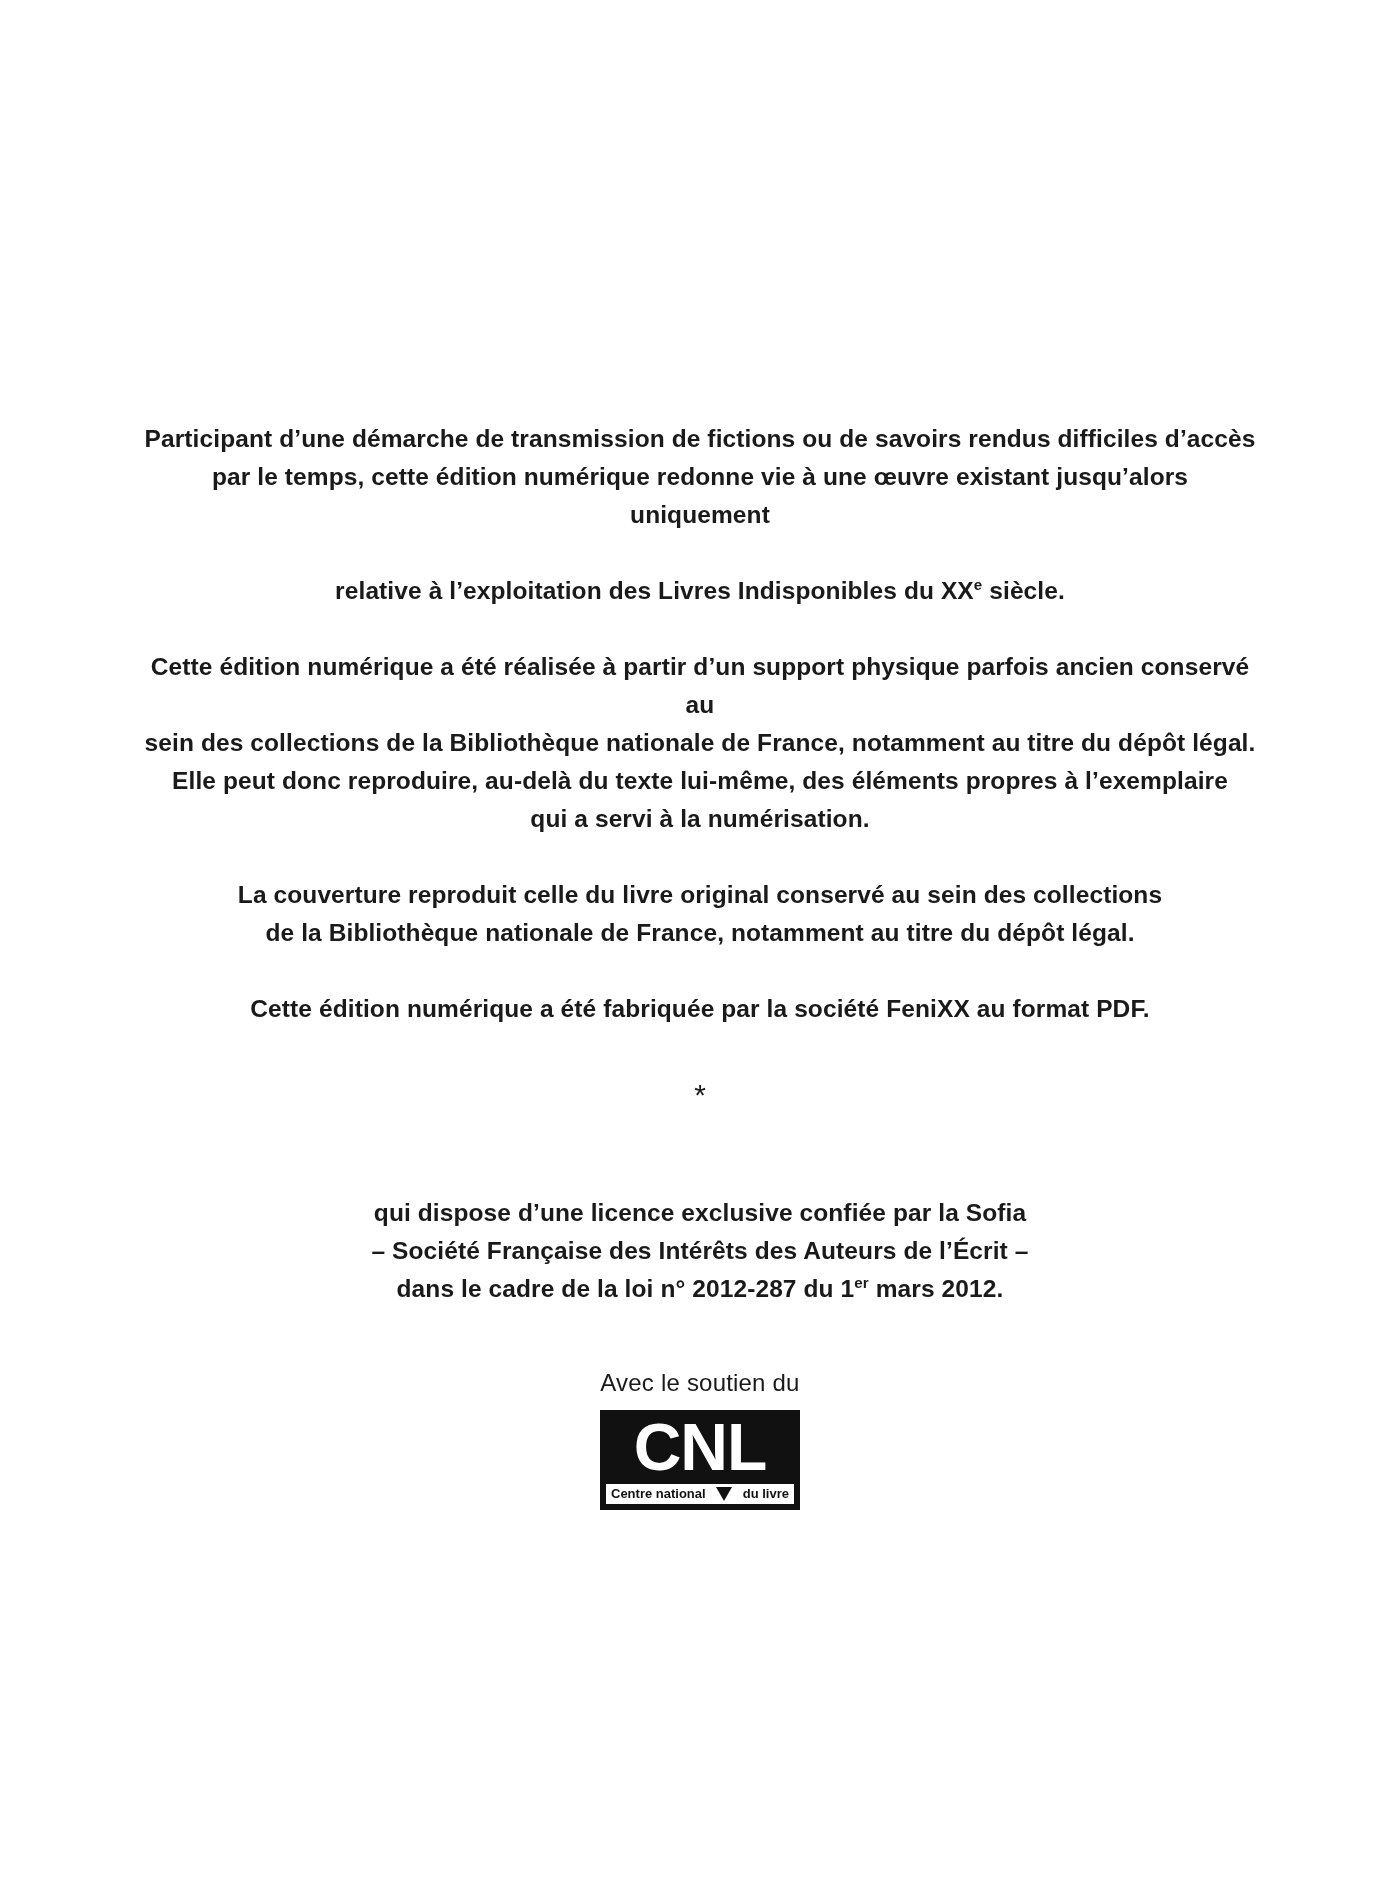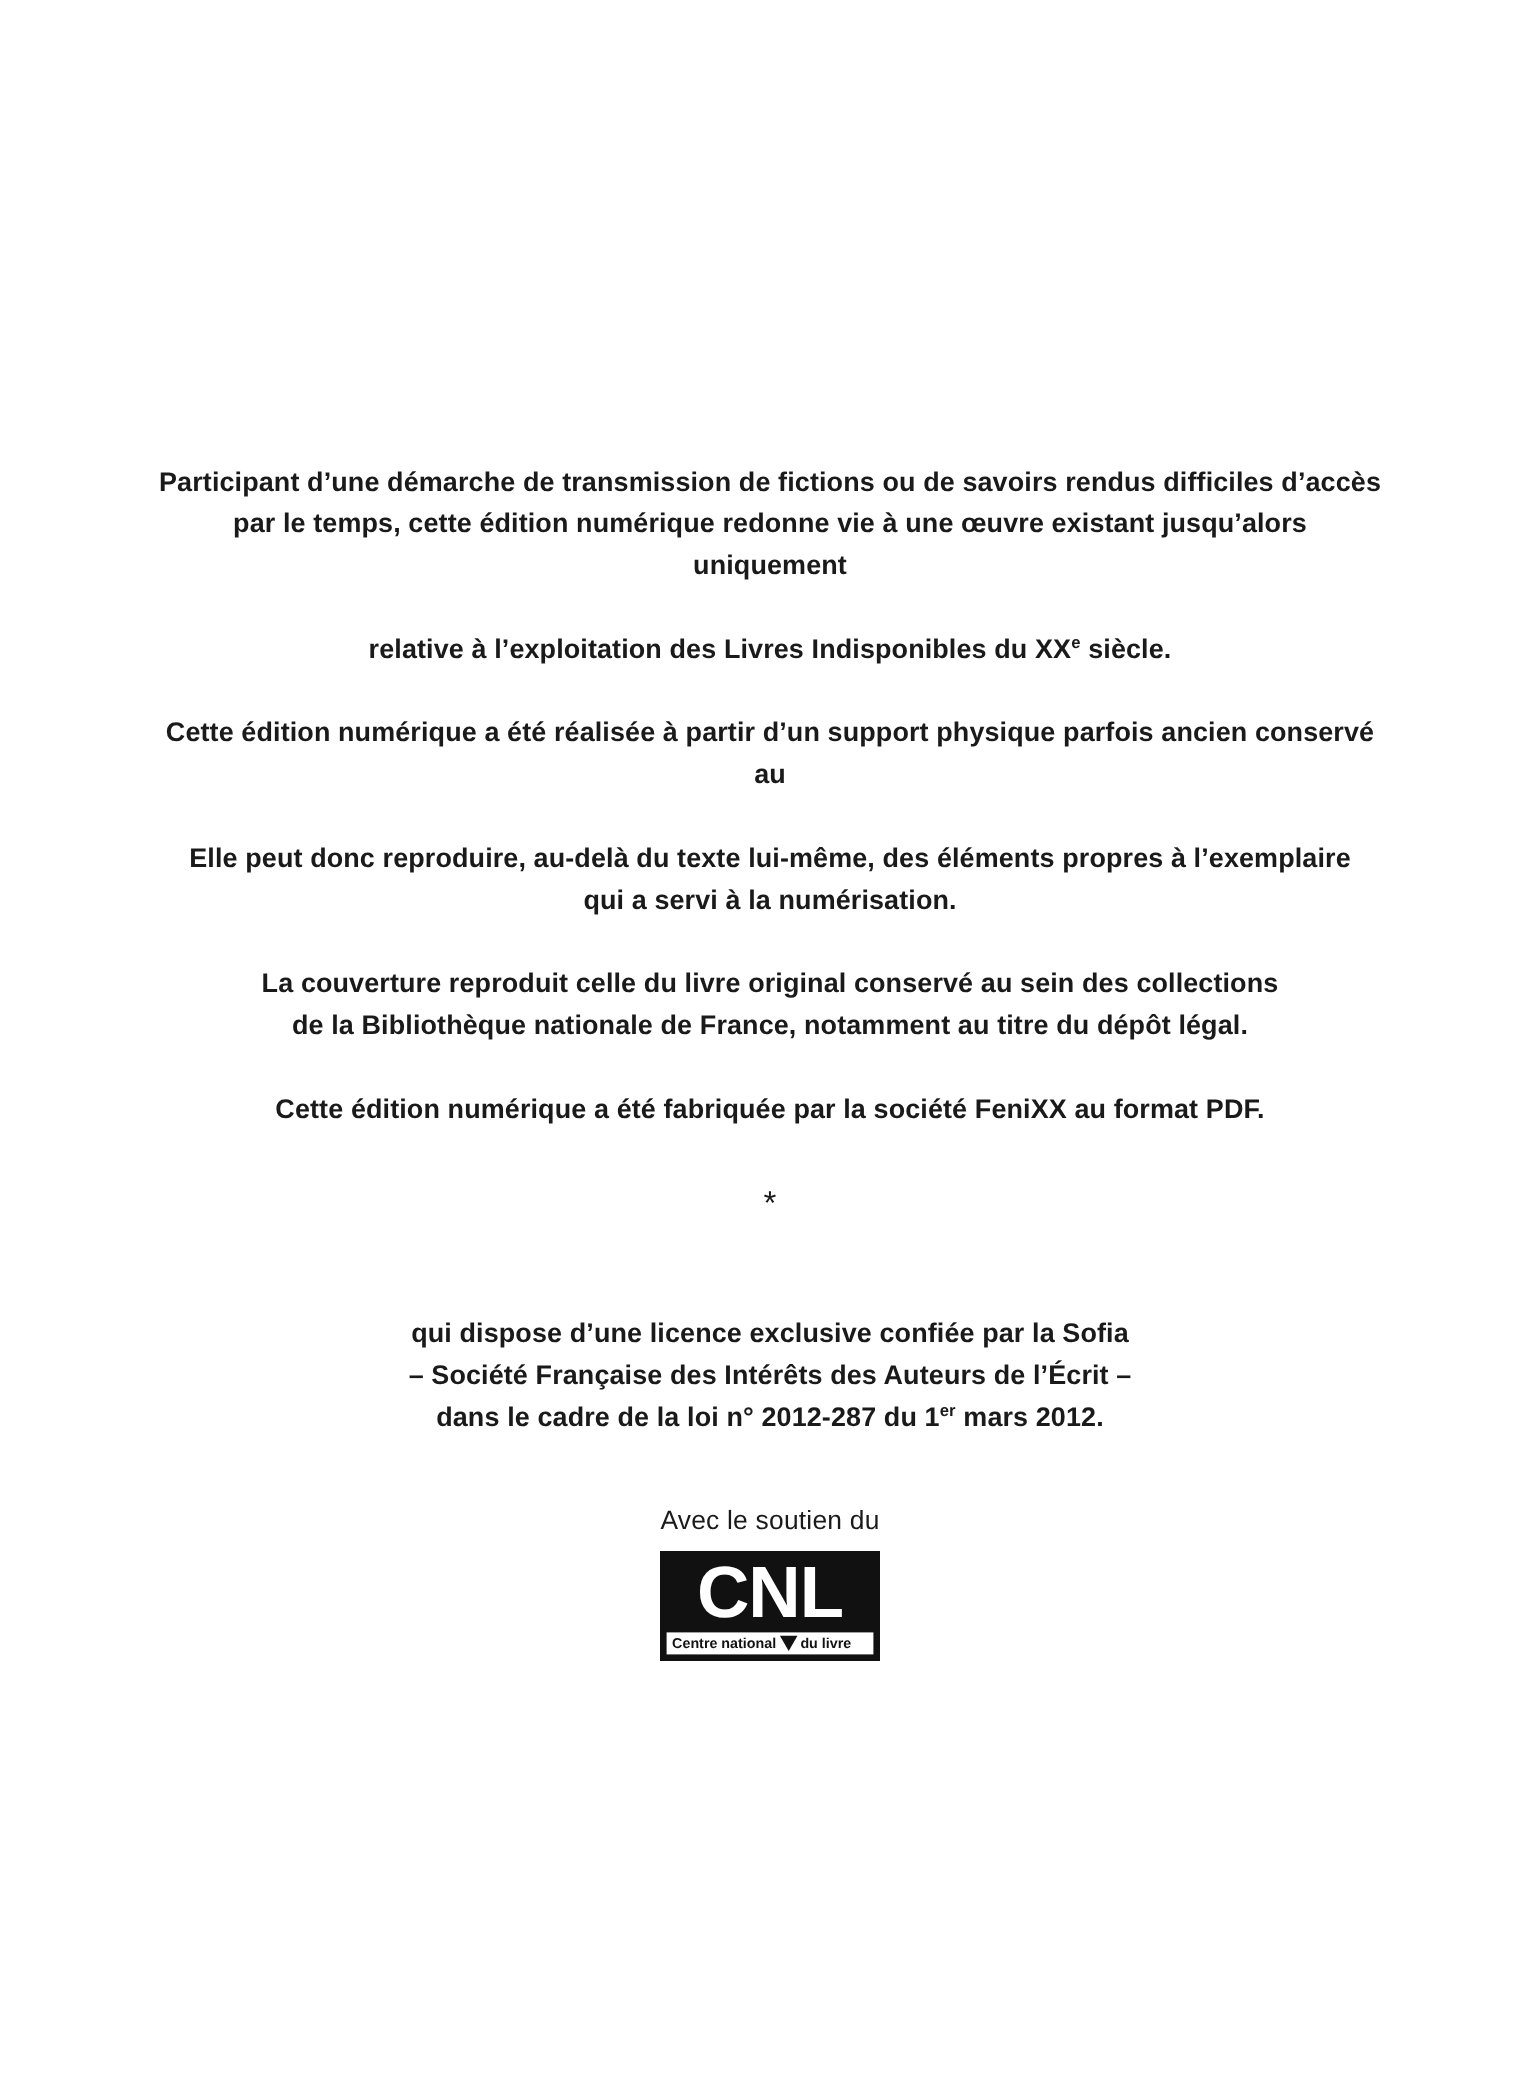--- a/index.html
+++ b/index.html
@@ -94,20 +94,21 @@
     right: 6px;
     bottom: 6px;
     height: 20px;
     background: #ffffff;
     color: #111111;
     font-size: 13px;
     font-weight: bold;
     line-height: 20px;
     display: flex;
     align-items: center;
+    justify-content: space-between;
     padding: 0 5px;
     box-sizing: border-box;
   }
   .cnl-tick {
     width: 0;
     height: 0;
     border-left: 8px solid transparent;
     border-right: 8px solid transparent;
     border-top: 14px solid #111111;
     margin: 0 3px;
@@ -124,21 +125,21 @@
 
     <p class="para">
       <span>Participant d’une démarche de transmission de fictions ou de savoirs rendus difficiles d’accès</span><br>
       <span>par le temps, cette édition numérique redonne vie à une œuvre existant jusqu’alors uniquement</span><br>
       <br>
       <span>relative à l’exploitation des Livres Indisponibles du XX<sup>e</sup> siècle.</span>
     </p>
 
     <p class="para">
       <span>Cette édition numérique a été réalisée à partir d’un support physique parfois ancien conservé au</span><br>
-      <br>
+      <span>sein des collections de la Bibliothèque nationale de France, notamment au titre du dépôt légal.</span><br>
       <span>Elle peut donc reproduire, au-delà du texte lui-même, des éléments propres à l’exemplaire</span><br>
       <span>qui a servi à la numérisation.</span>
     </p>
 
     <p class="para">
       <span>La couverture reproduit celle du livre original conservé au sein des collections</span><br>
       <span>de la Bibliothèque nationale de France, notamment au titre du dépôt légal.</span>
     </p>
 
     <p class="para">

